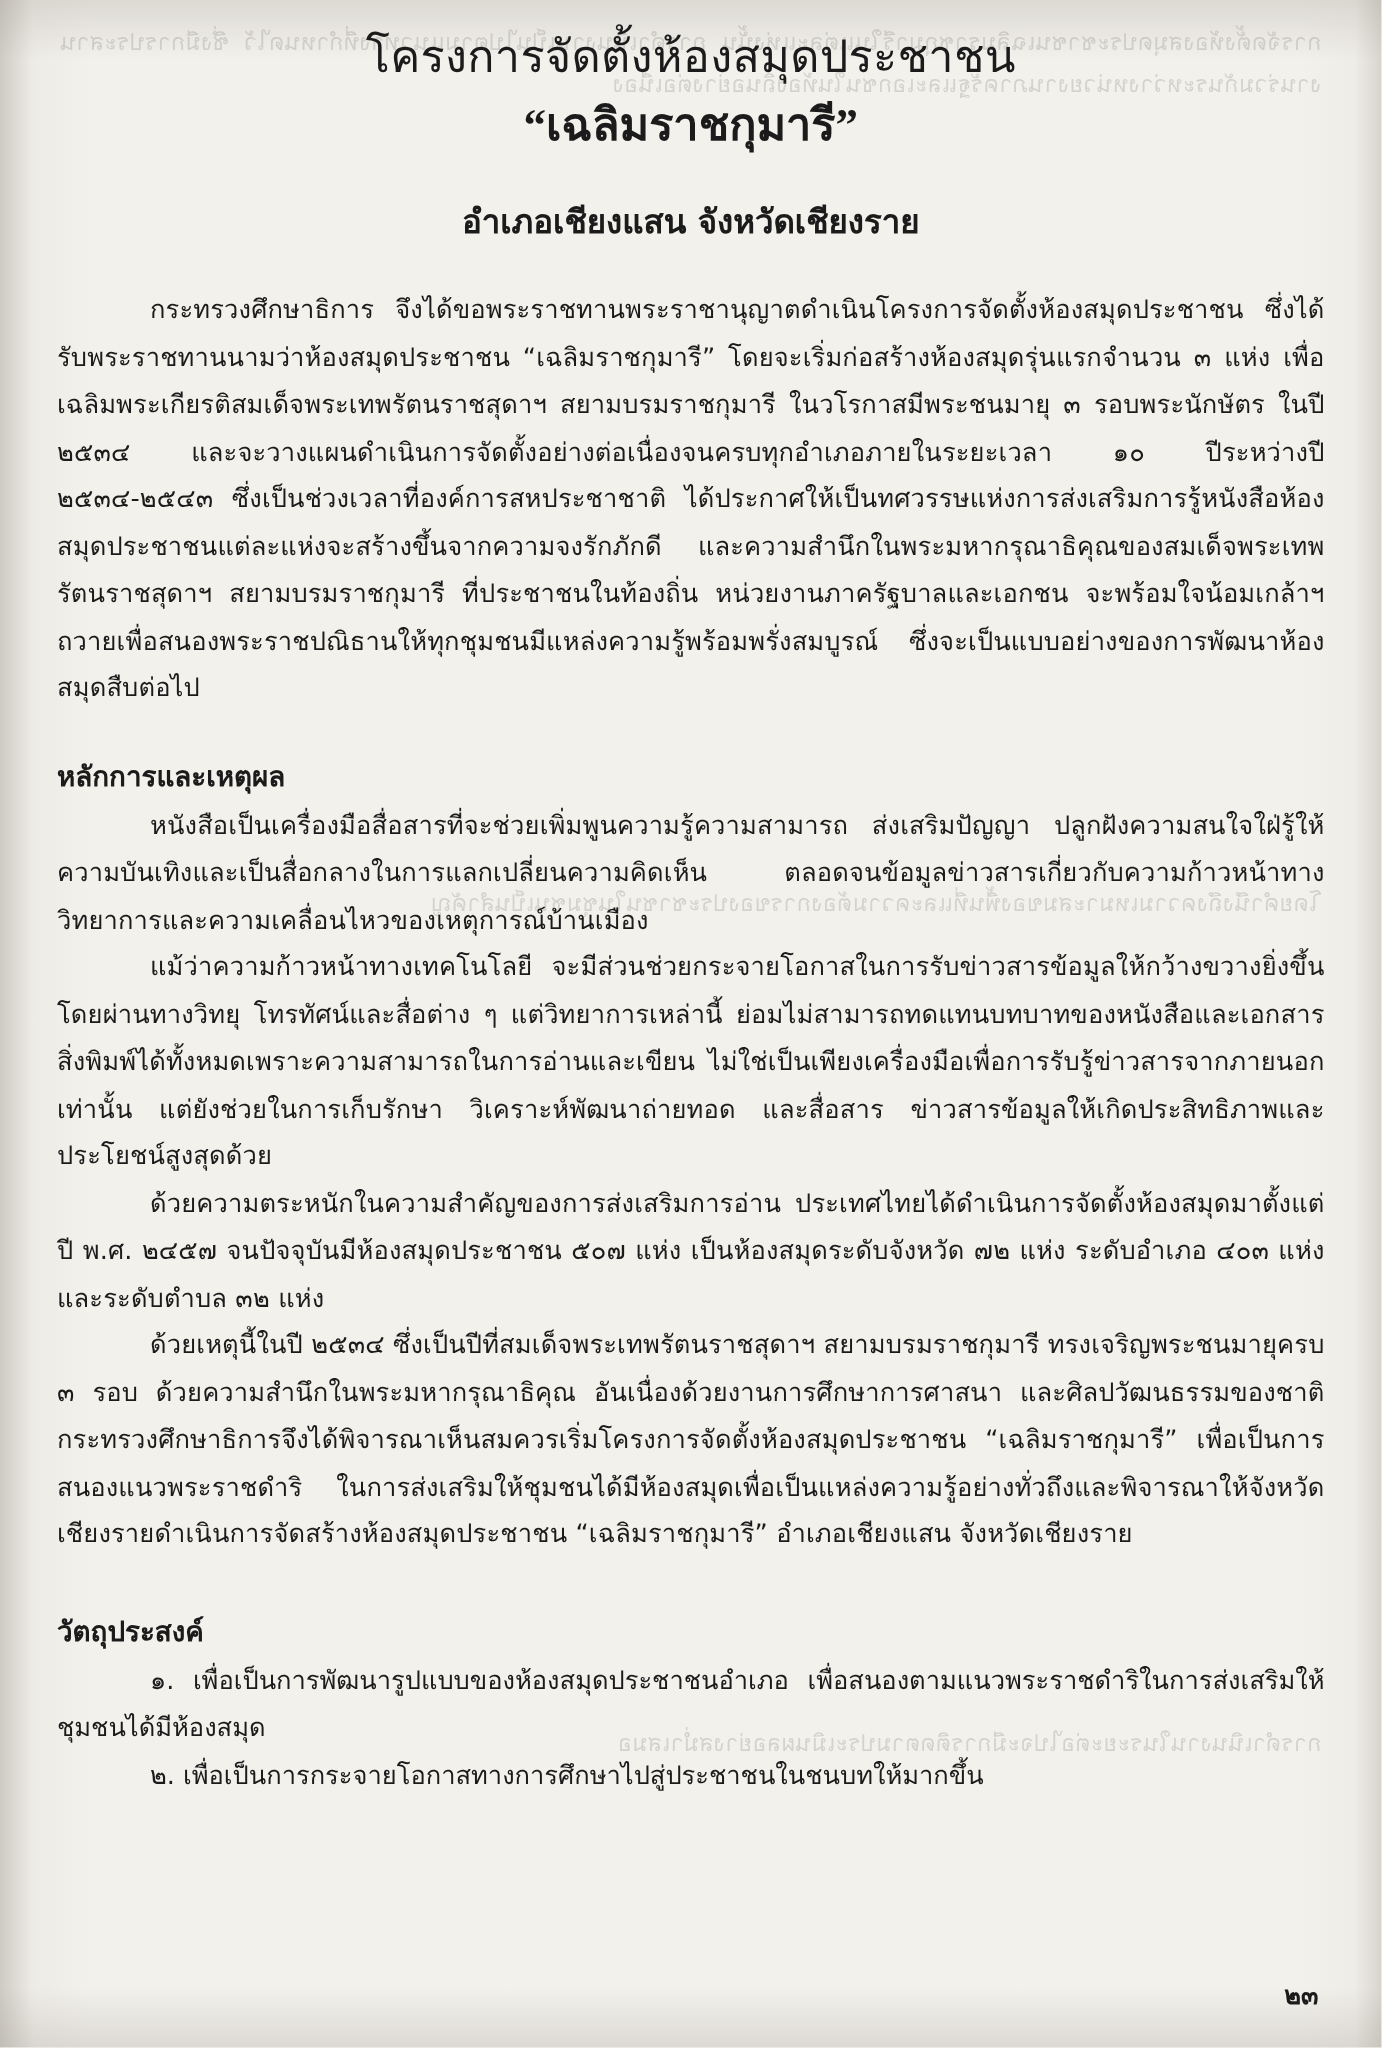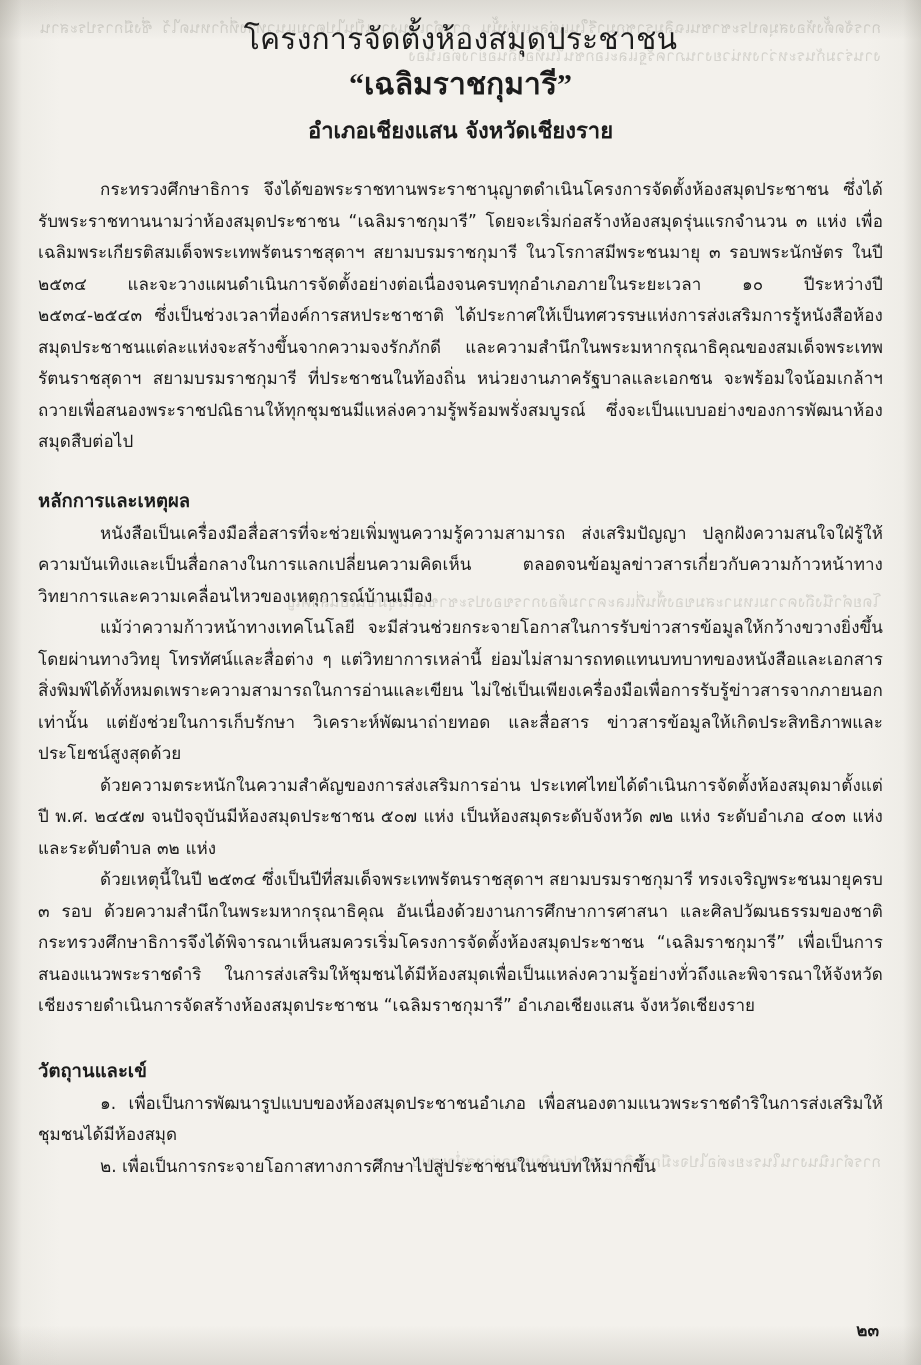--- a/index.html
+++ b/index.html
@@ -64,21 +64,21 @@
     font-size: 30px;
     font-weight: bold;
     line-height: 48px;
     margin-top: 4px;
     font-family: Liberation Serif, serif;
   }
   .title-line3 {
     font-size: 22px;
     font-weight: bold;
     line-height: 34px;
-    margin-top: 6px;
+    margin-top: 24px;
   }
   .section-head {
     font-size: 18.5px;
     font-weight: bold;
     margin: 18px 0 2px 0;
     line-height: 30px;
   }
   .para {
     font-size: 17px;
     line-height: 31.5px;
@@ -130,20 +130,20 @@
     <div class="gap-sm"></div>
 
     <div class="section-head">หลักการและเหตุผล</div>
     <p class="para indent">หนังสือเป็นเครื่องมือสื่อสารที่จะช่วยเพิ่มพูนความรู้ความสามารถ  ส่งเสริมปัญญา  ปลูกฝังความสนใจใฝ่รู้ให้ความบันเทิงและเป็นสื่อกลางในการแลกเปลี่ยนความคิดเห็น   ตลอดจนข้อมูลข่าวสารเกี่ยวกับความก้าวหน้าทางวิทยาการและความเคลื่อนไหวของเหตุการณ์บ้านเมือง</p>
     <p class="para indent">แม้ว่าความก้าวหน้าทางเทคโนโลยี จะมีส่วนช่วยกระจายโอกาสในการรับข่าวสารข้อมูลให้กว้างขวางยิ่งขึ้นโดยผ่านทางวิทยุ โทรทัศน์และสื่อต่าง ๆ แต่วิทยาการเหล่านี้ ย่อมไม่สามารถทดแทนบทบาทของหนังสือและเอกสารสิ่งพิมพ์ได้ทั้งหมดเพราะความสามารถในการอ่านและเขียน ไม่ใช่เป็นเพียงเครื่องมือเพื่อการรับรู้ข่าวสารจากภายนอกเท่านั้น แต่ยังช่วยในการเก็บรักษา วิเคราะห์พัฒนาถ่ายทอด และสื่อสาร ข่าวสารข้อมูลให้เกิดประสิทธิภาพและประโยชน์สูงสุดด้วย</p>
     <p class="para indent">ด้วยความตระหนักในความสำคัญของการส่งเสริมการอ่าน  ประเทศไทยได้ดำเนินการจัดตั้งห้องสมุดมาตั้งแต่ปี พ.ศ. ๒๔๕๗ จนปัจจุบันมีห้องสมุดประชาชน ๕๐๗ แห่ง เป็นห้องสมุดระดับจังหวัด ๗๒ แห่ง ระดับอำเภอ ๔๐๓ แห่ง และระดับตำบล ๓๒ แห่ง</p>
     <p class="para indent">ด้วยเหตุนี้ในปี ๒๕๓๔ ซึ่งเป็นปีที่สมเด็จพระเทพรัตนราชสุดาฯ สยามบรมราชกุมารี ทรงเจริญพระชนมายุครบ ๓ รอบ ด้วยความสำนึกในพระมหากรุณาธิคุณ อันเนื่องด้วยงานการศึกษาการศาสนา และศิลปวัฒนธรรมของชาติกระทรวงศึกษาธิการจึงได้พิจารณาเห็นสมควรเริ่มโครงการจัดตั้งห้องสมุดประชาชน  “เฉลิมราชกุมารี”  เพื่อเป็นการสนองแนวพระราชดำริ  ในการส่งเสริมให้ชุมชนได้มีห้องสมุดเพื่อเป็นแหล่งความรู้อย่างทั่วถึงและพิจารณาให้จังหวัดเชียงรายดำเนินการจัดสร้างห้องสมุดประชาชน “เฉลิมราชกุมารี” อำเภอเชียงแสน จังหวัดเชียงราย</p>
 
     <div class="gap-md"></div>
 
-    <div class="section-head">วัตถุานและเข์</div>
+    <div class="section-head">วัตถุประสงค์</div>
     <p class="list-item">๑. เพื่อเป็นการพัฒนารูปแบบของห้องสมุดประชาชนอำเภอ เพื่อสนองตามแนวพระราชดำริในการส่งเสริมให้ชุมชนได้มีห้องสมุด</p>
     <p class="list-item">๒. เพื่อเป็นการกระจายโอกาสทางการศึกษาไปสู่ประชาชนในชนบทให้มากขึ้น</p>
 
   </div>
 
   <div class="page-number">๒๓</div>
 </div>
 
 </body></html>

